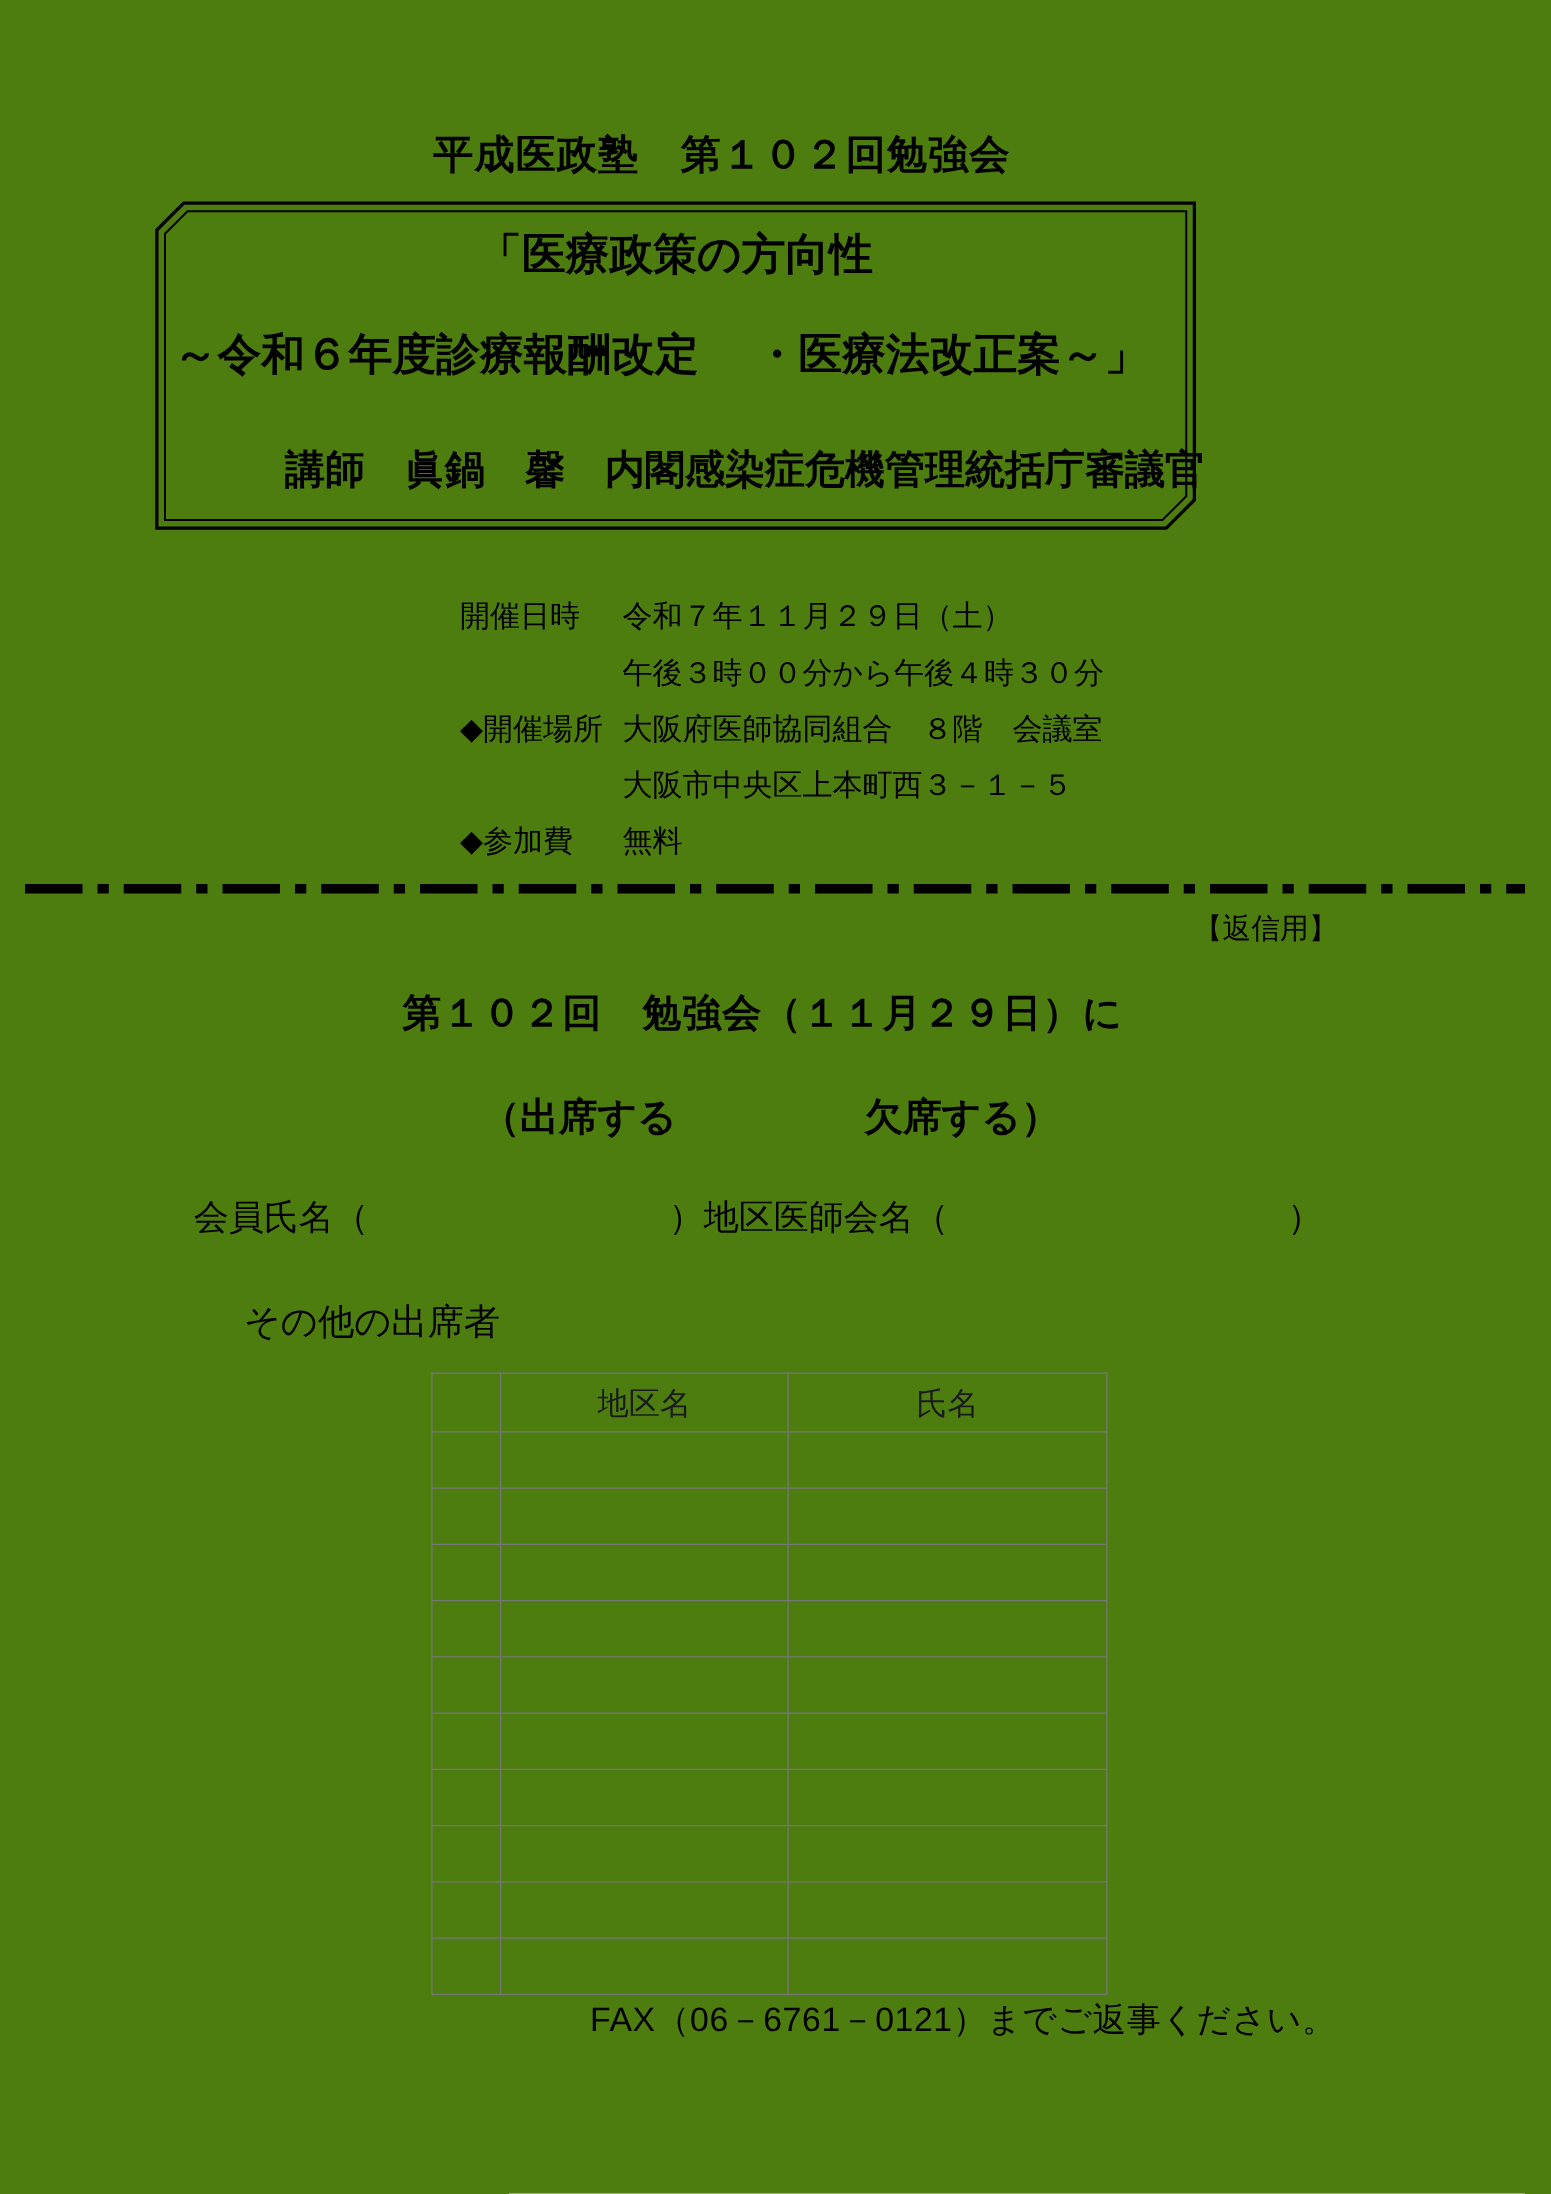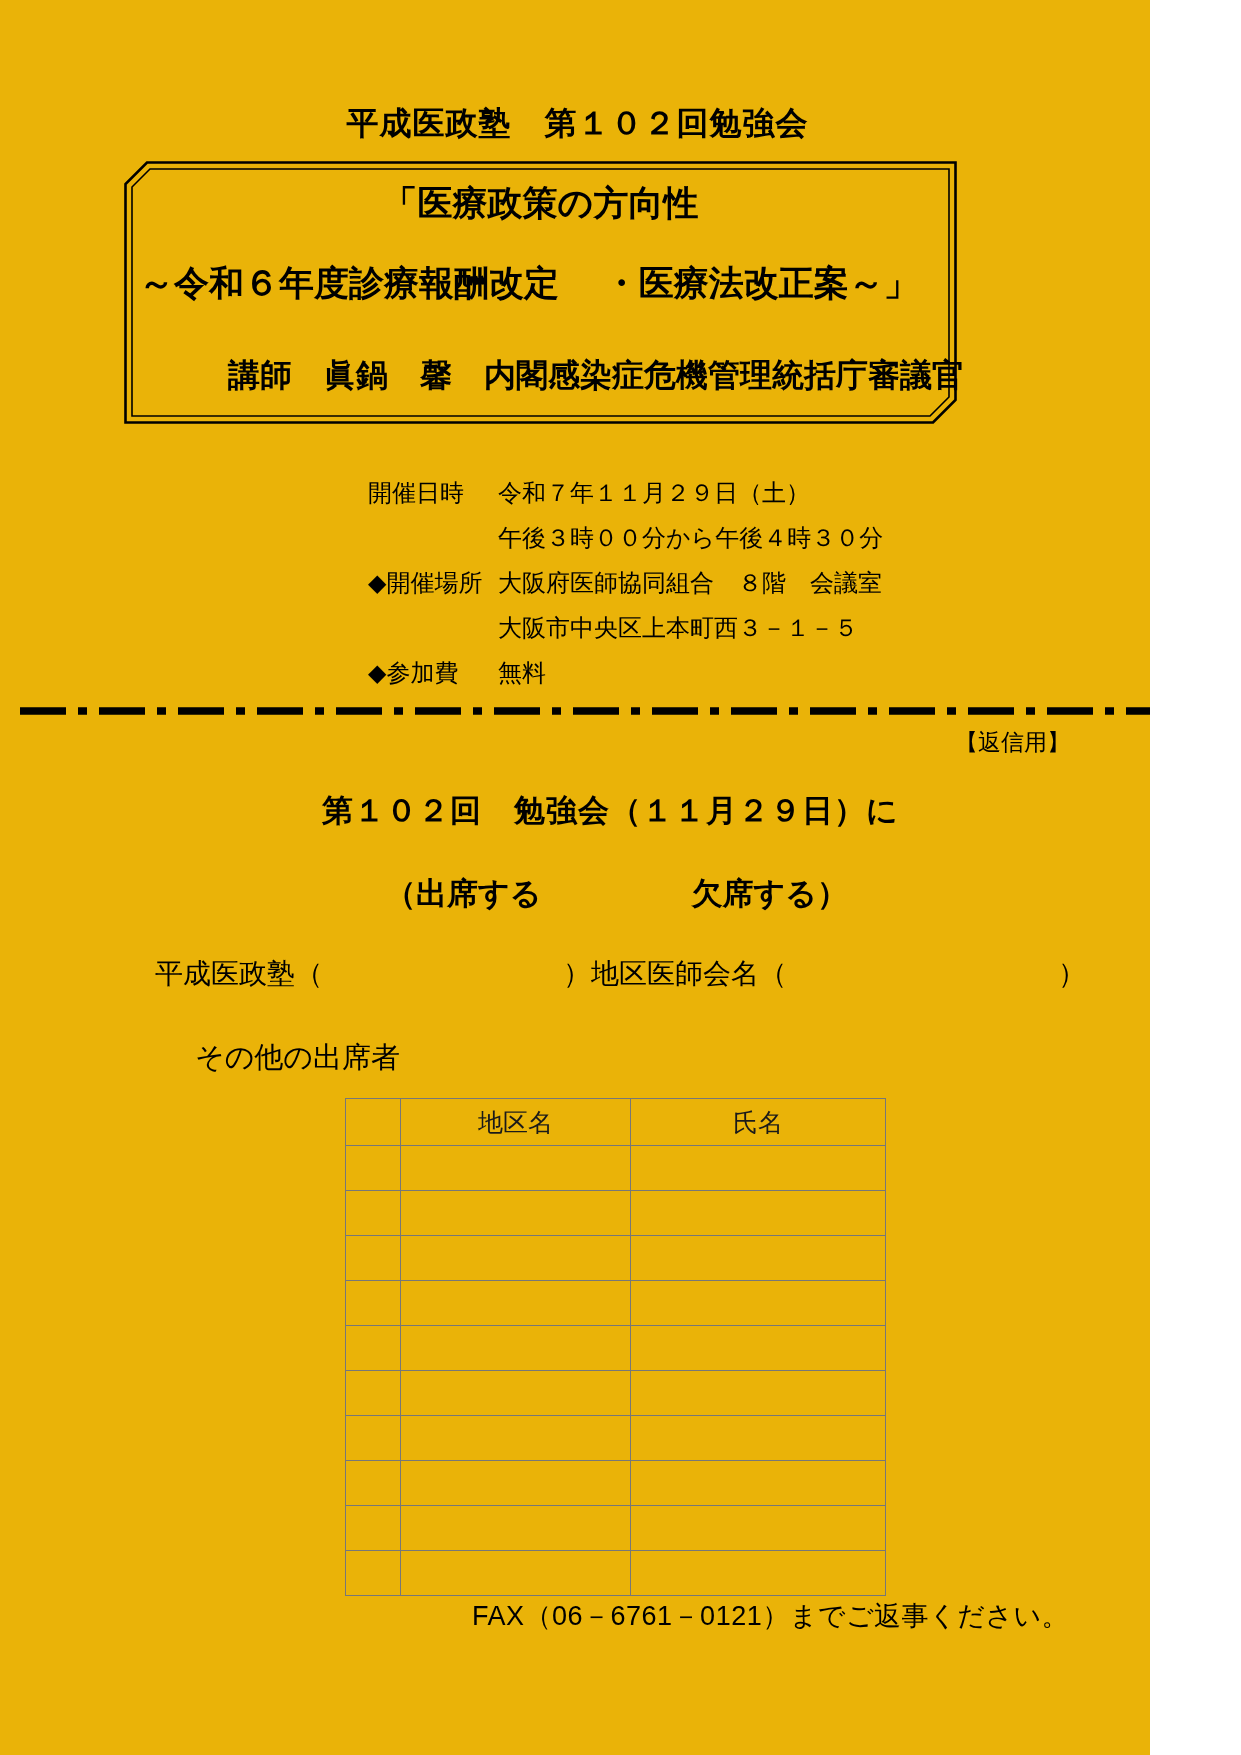--- a/index.html
+++ b/index.html
@@ -1,20 +1,20 @@
 <!DOCTYPE html>
 <html lang="ja"><head>
 <meta charset="utf-8">
 <style>
   * { margin:0; padding:0; box-sizing:border-box; }
   html,body { background:#ffffff; }
   .page {
     position:relative;
-    width:1150px; height:1755px;
-    background:#eab308; color:#000000;
+    width:1241px; height:1755px;
+    background:#4d7c0f; color:#000000;
     font-family:"Liberation Sans","DejaVu Sans",sans-serif;
     overflow:hidden;
   }
   .abs { position:absolute; }
 
   
   .top-title {
     left:0; top:102px; width:1155px;
     text-align:center;
     font-size:32px; font-weight:bold;
@@ -118,21 +118,21 @@
 
   <div class="abs reply-heading">第１０２回　勉強会（１１月２９日）に</div>
 
   <div class="abs options-line">
     <span>（出席する</span>
     <span class="opt-gap"></span>
     <span>欠席する）</span>
   </div>
 
   <div class="abs member-line">
-    <span>平成医政塾（</span>
+    <span>会員氏名（</span>
     <span class="blank blank-member"></span>
     <span>）地区医師会名（</span>
     <span class="blank blank-district"></span>
     <span>）</span>
   </div>
 
   <div class="abs others-heading">その他の出席者</div>
 
   <table class="attendees-table">
     <colgroup>

